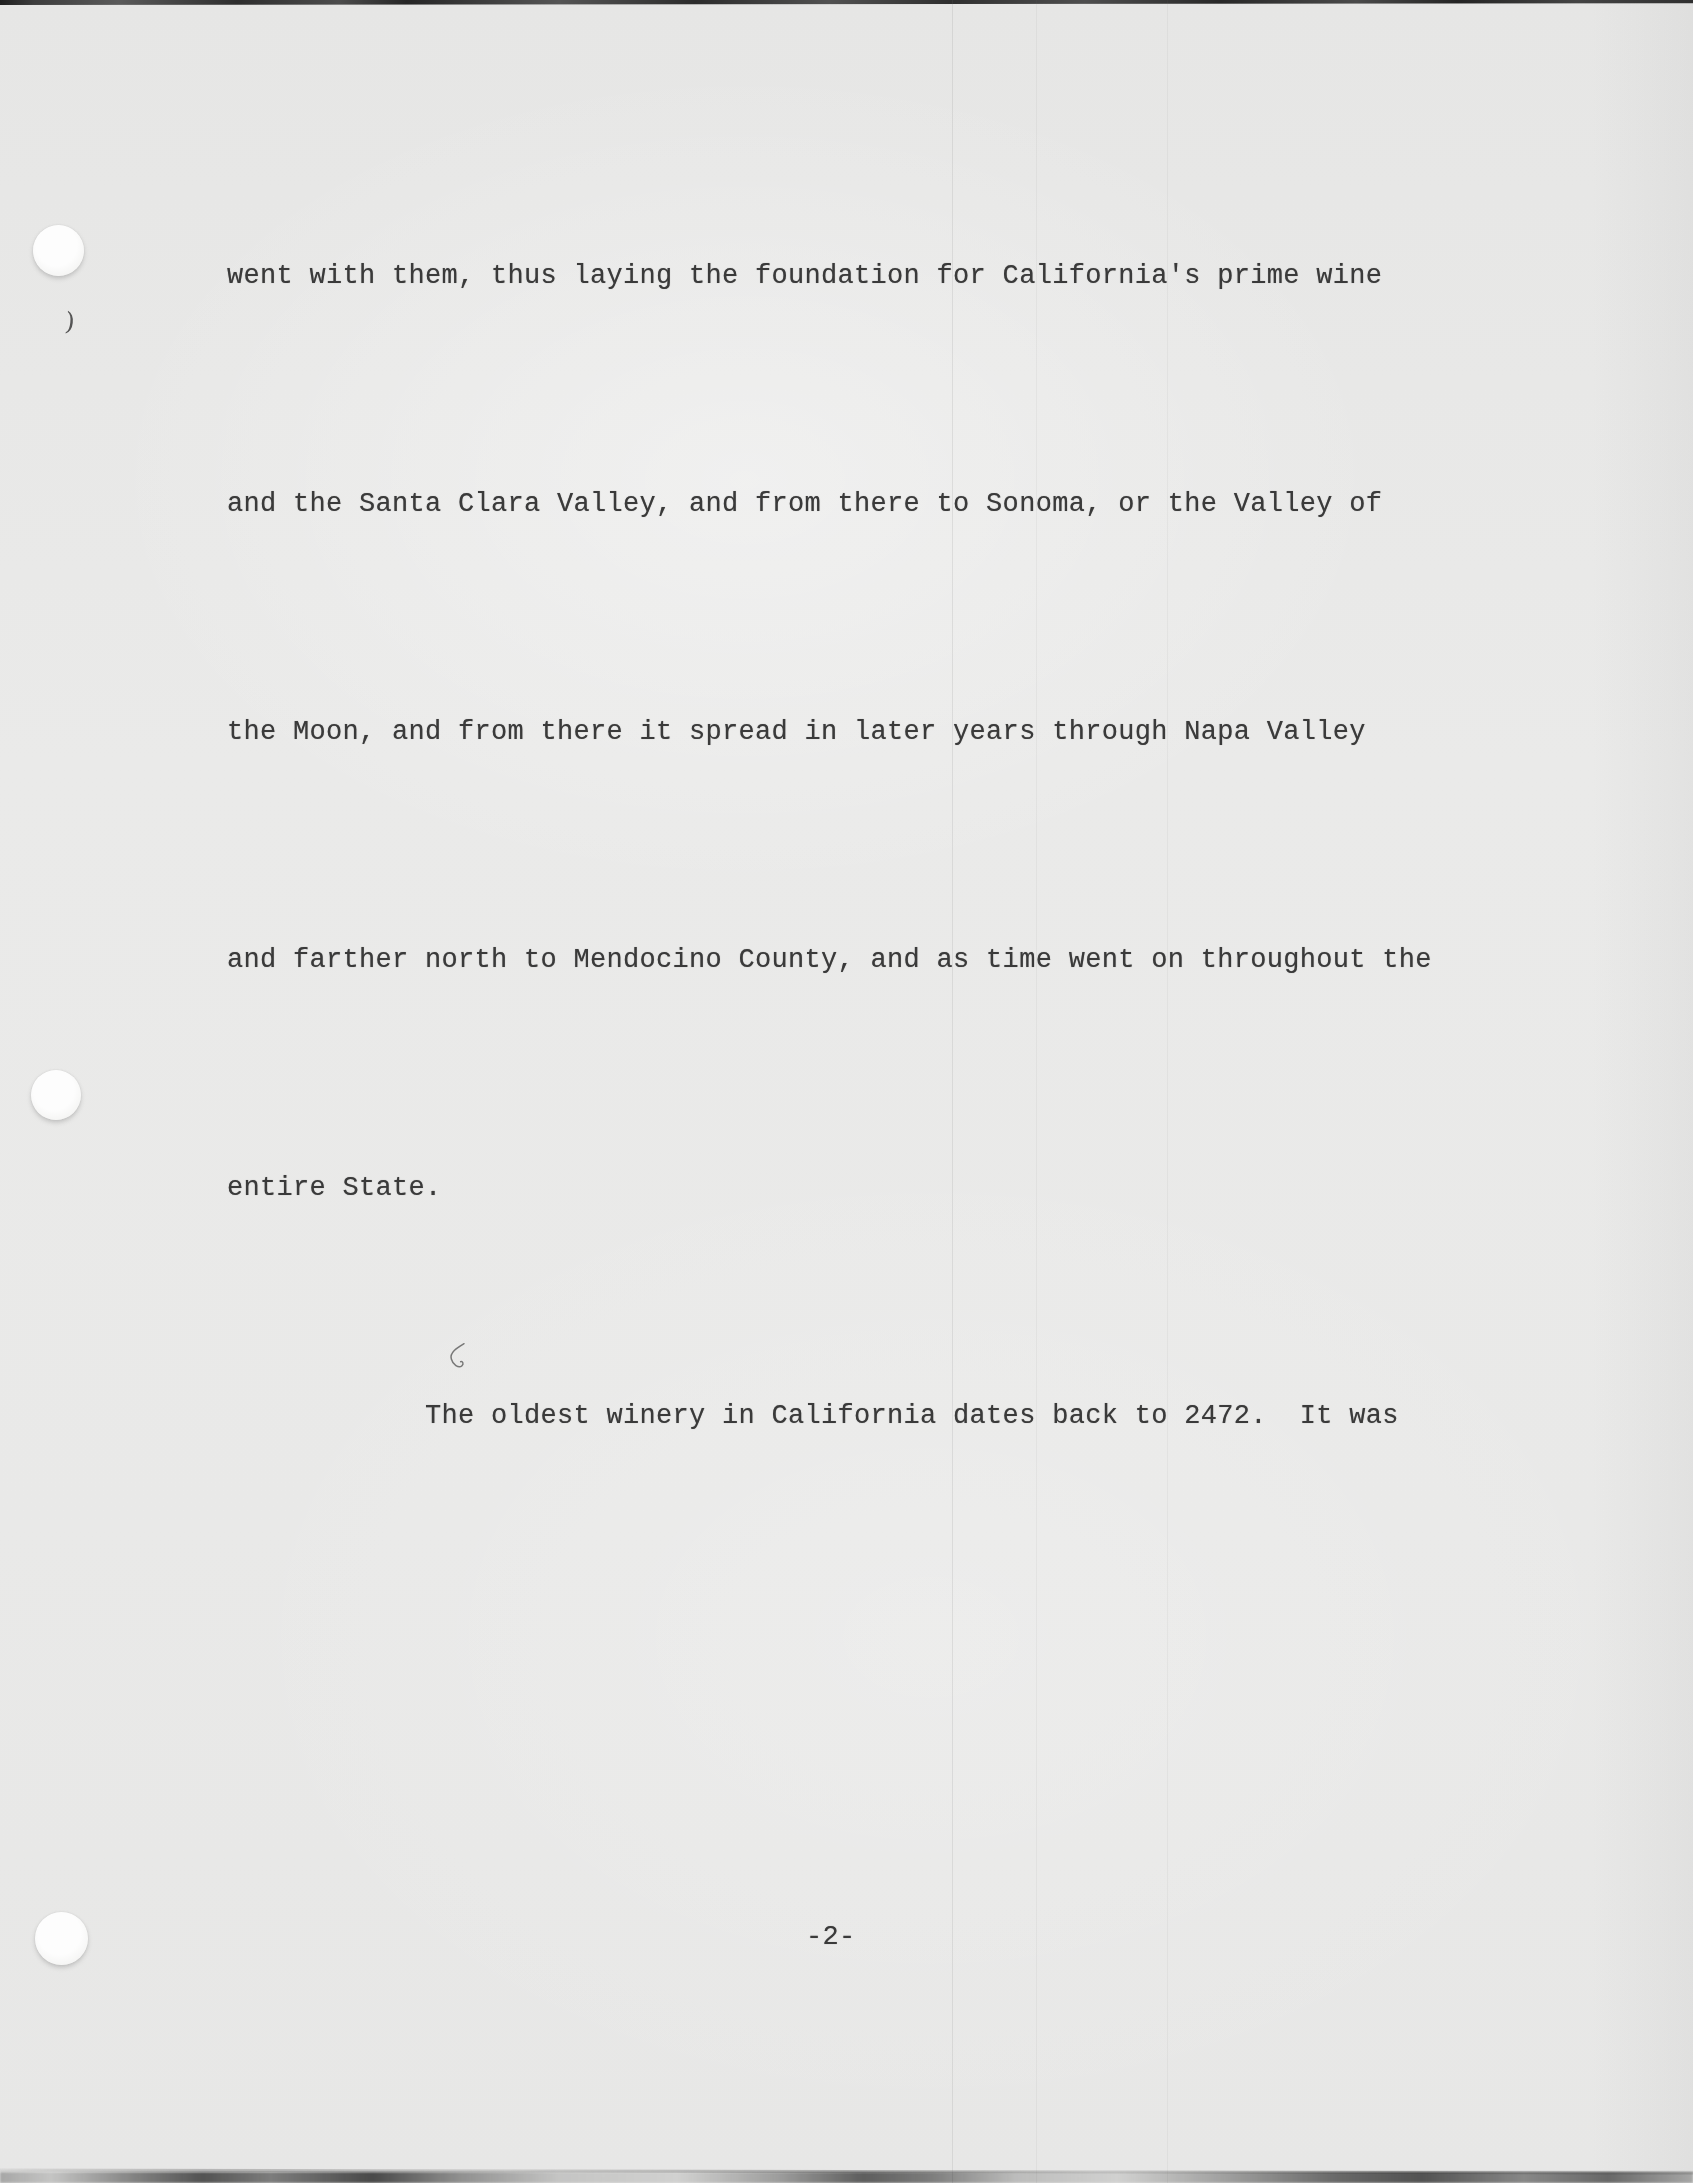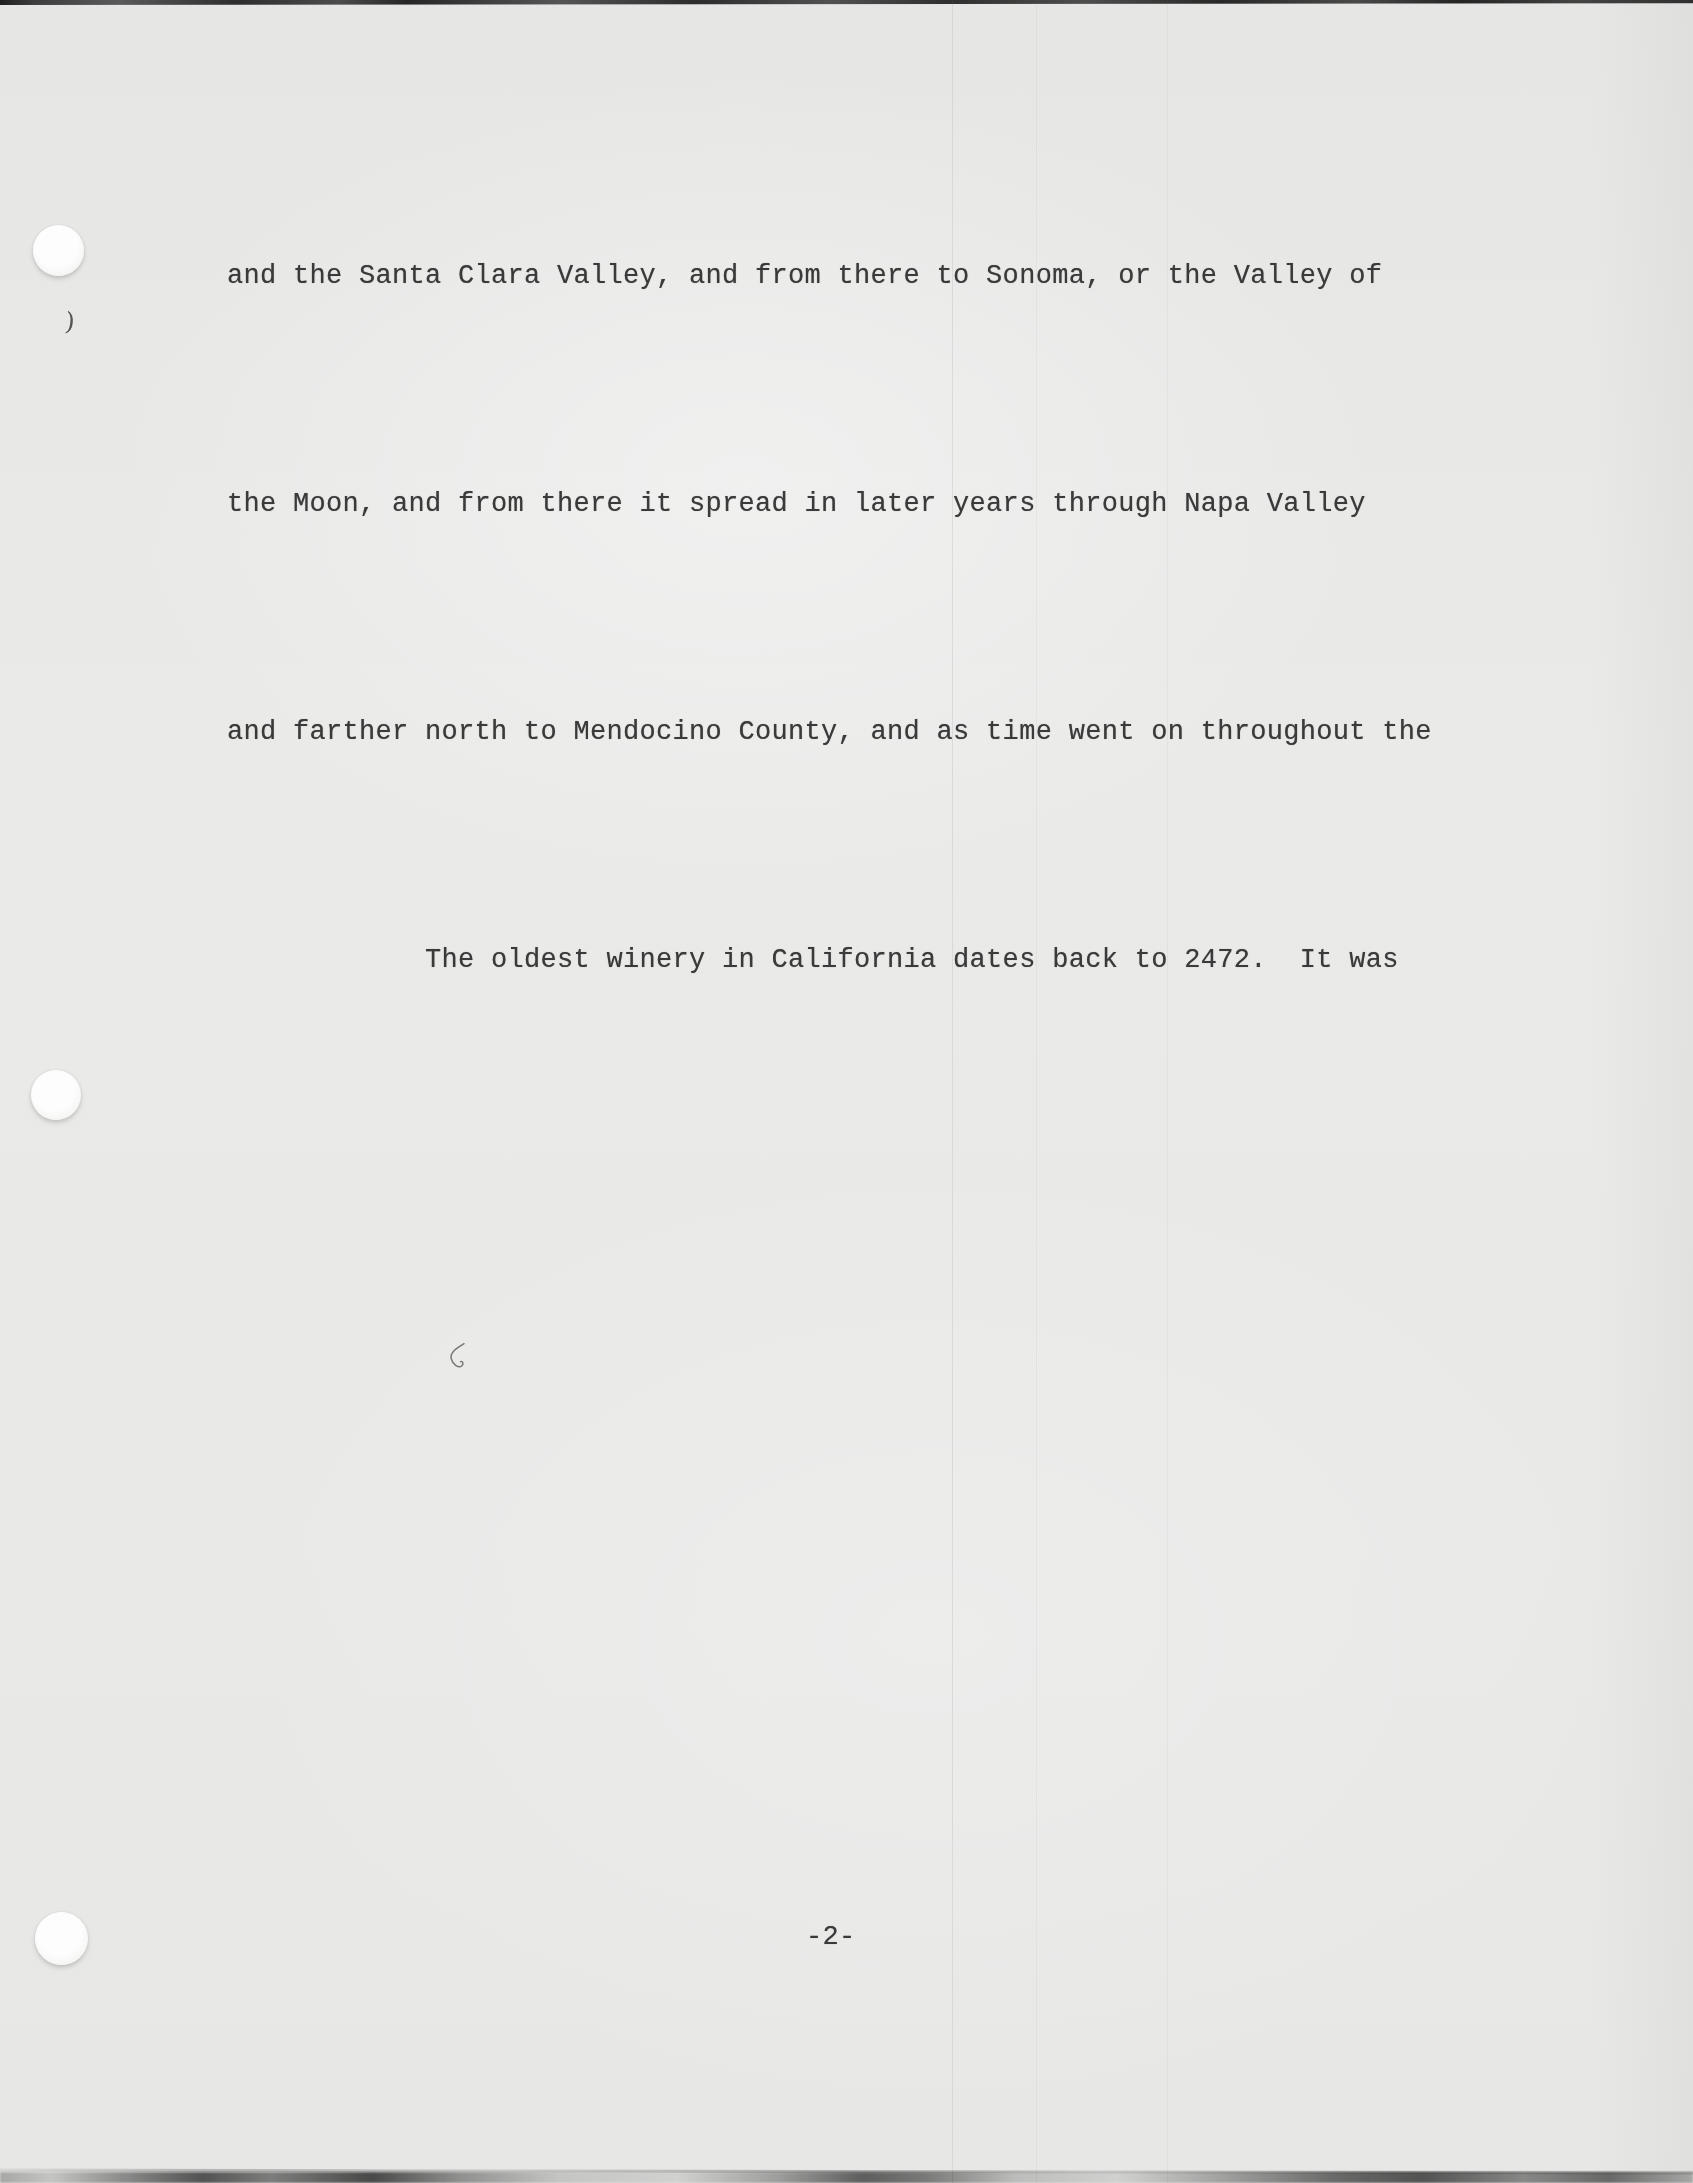--- a/index.html
+++ b/index.html
@@ -131,23 +131,25 @@
   <div class="crease c2"></div>
   <div class="crease c3"></div>
 
   <div class="hole h1"></div>
   <div class="hole h2"></div>
   <div class="hole h3"></div>
 
   <div class="margin-mark">)</div>
 
   <div class="text-block">
+    <div class="line">went with them, thus laying the foundation for California's prime wine</div>
     <div class="line">and the Santa Clara Valley, and from there to Sonoma, or the Valley of</div>
     <div class="line">the Moon, and from there it spread in later years through Napa Valley</div>
     <div class="line">and farther north to Mendocino County, and as time went on throughout the</div>
+    <div class="line">entire State.</div>
     <div class="line">            The oldest winery in California dates back to 2472.  It was</div>
     
     
     
     
     
     
     
     
     

